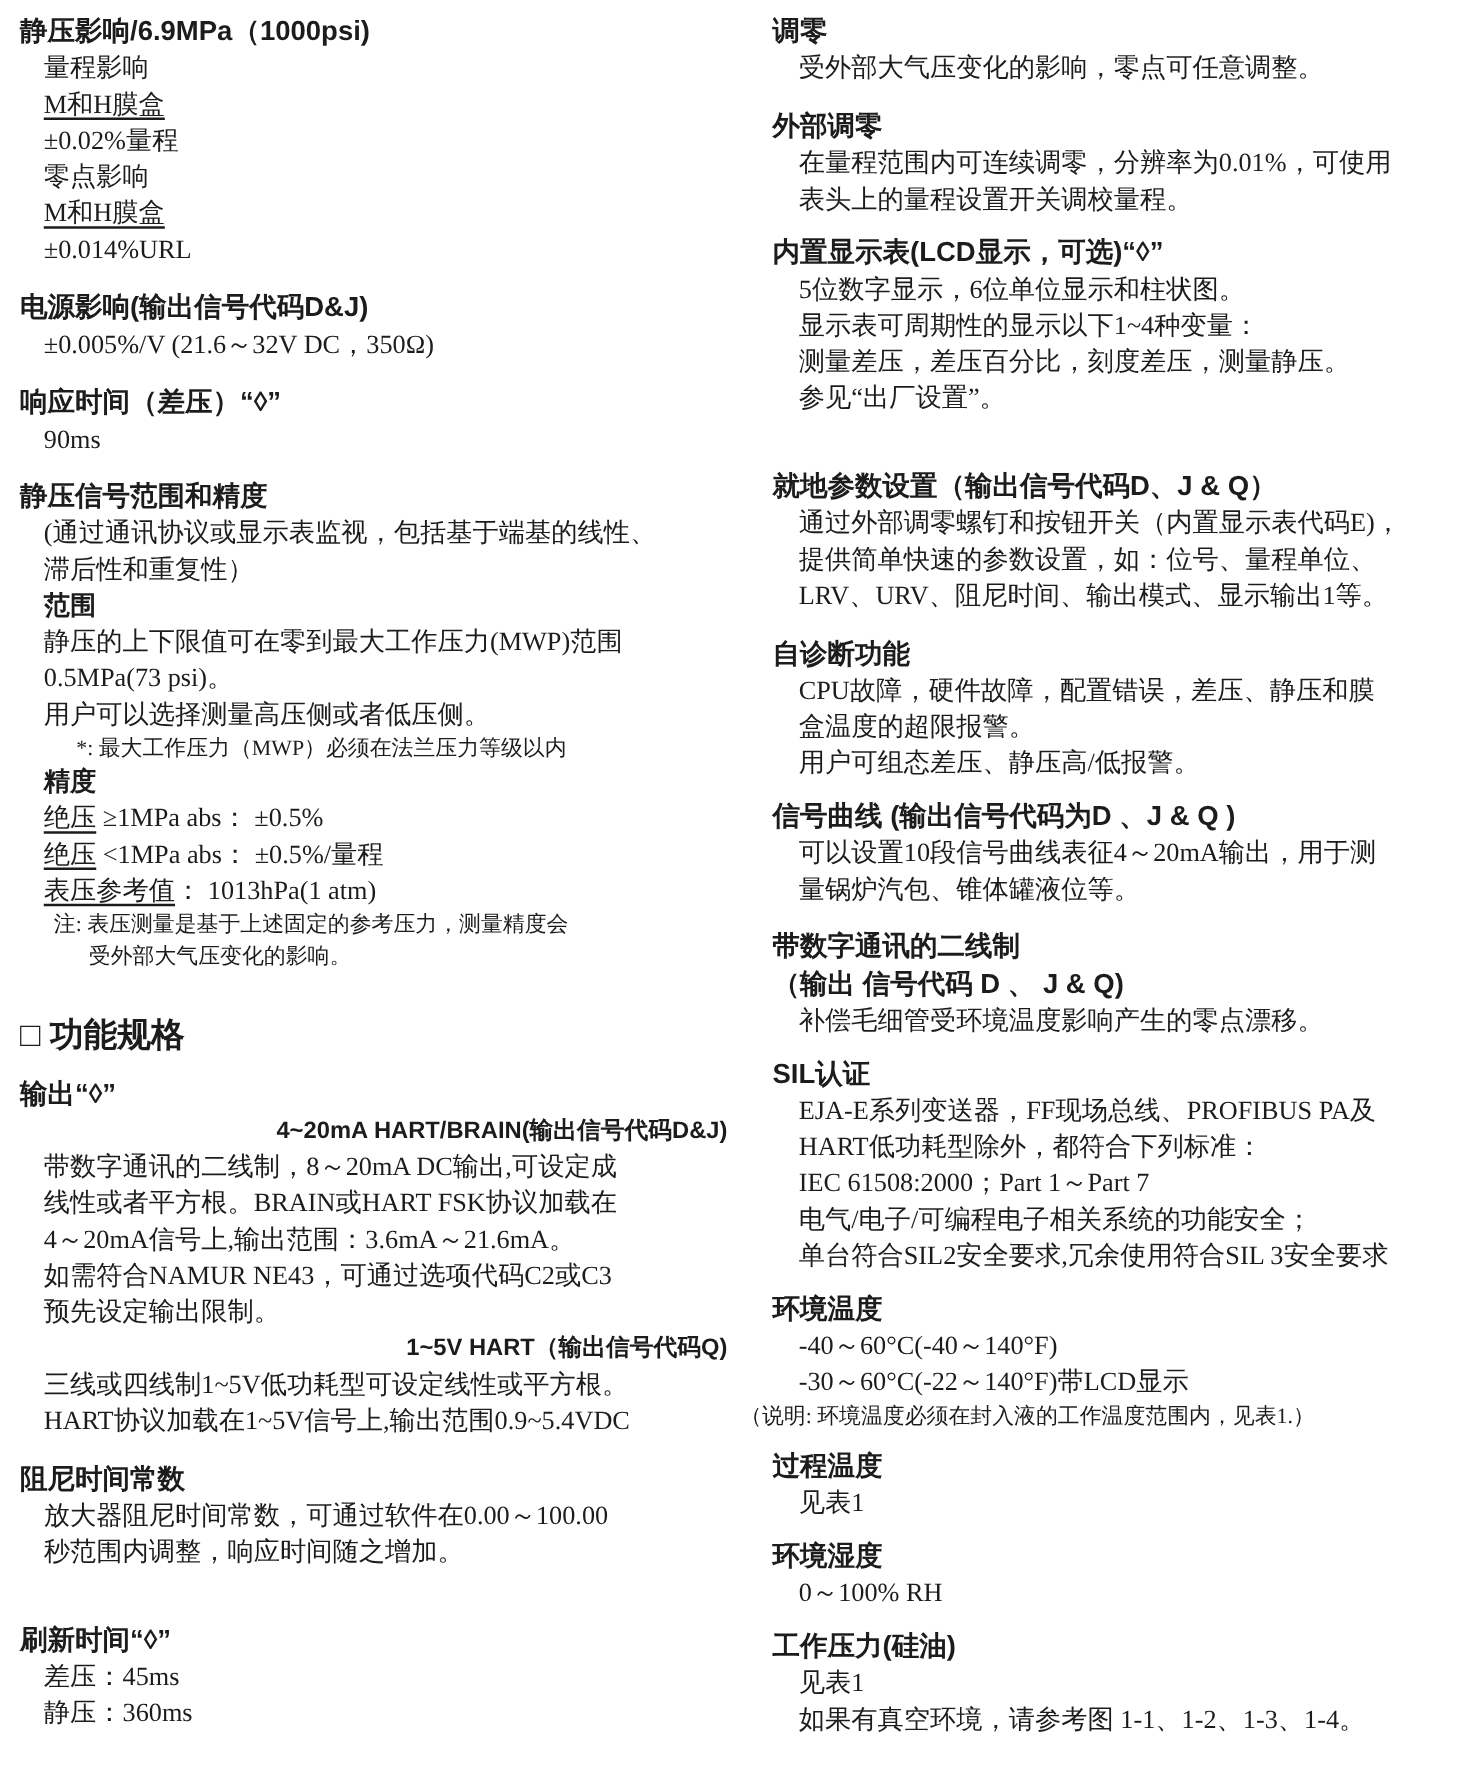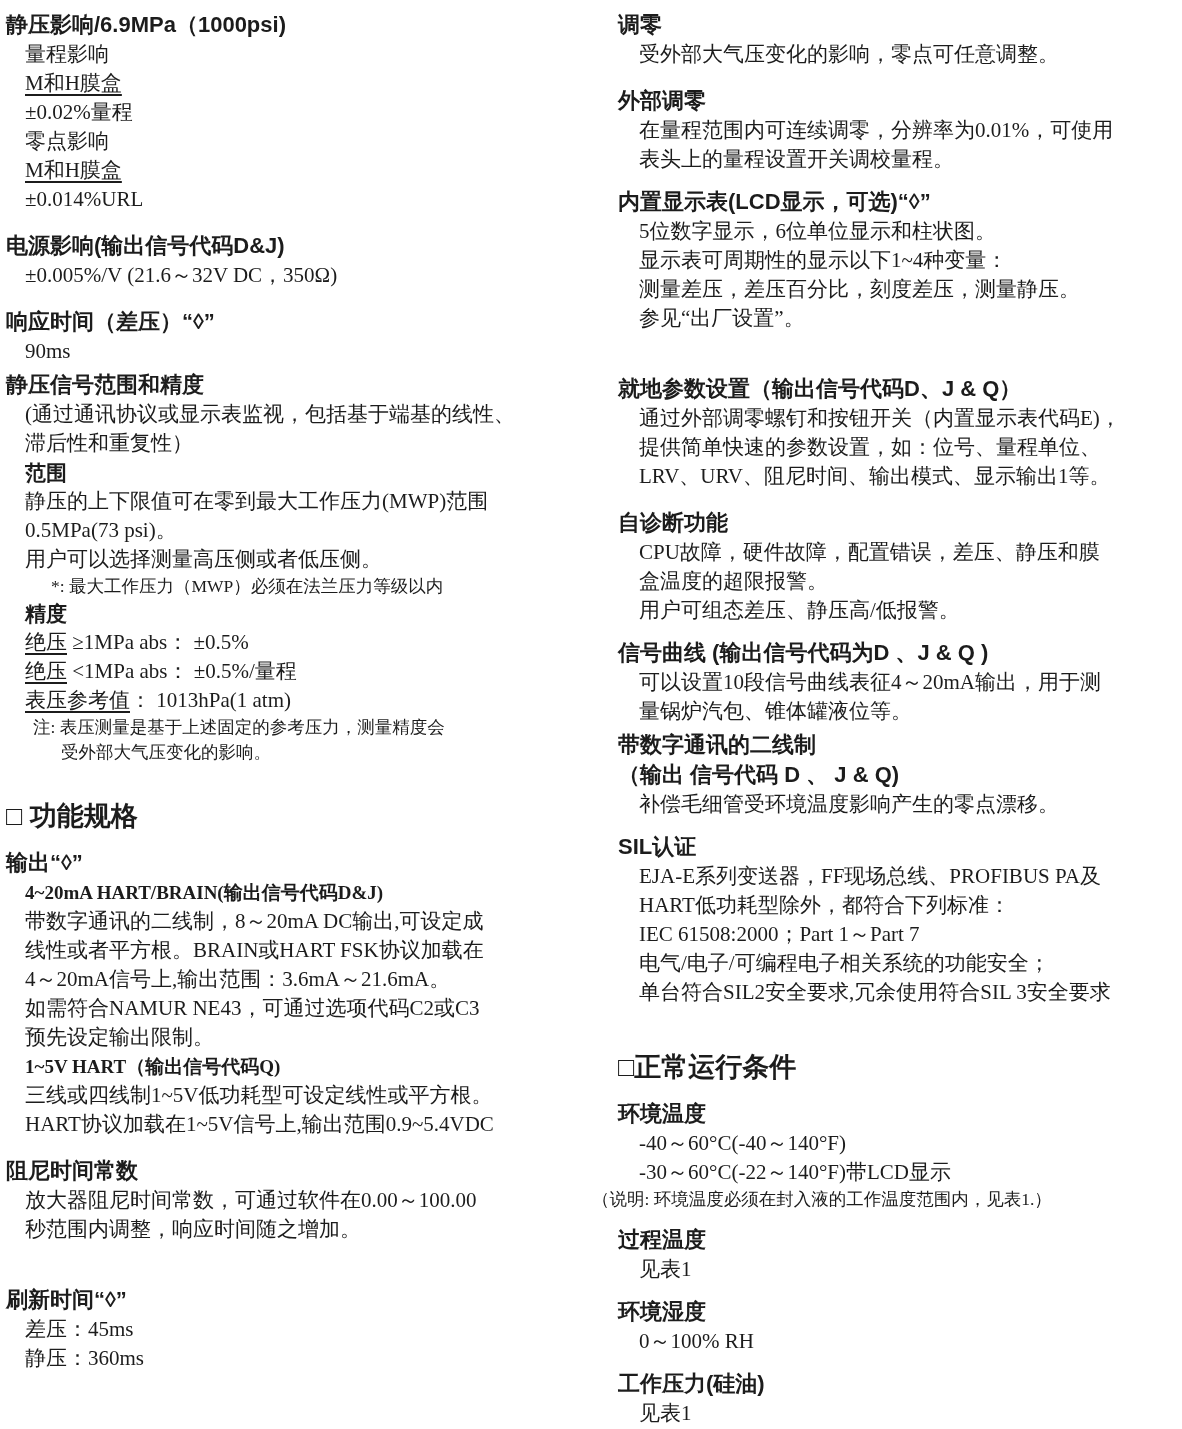--- a/index.html
+++ b/index.html
@@ -7,26 +7,26 @@
     width: 1182px;
     height: 1429px;
     background: #ffffff;
     overflow: hidden;
     position: relative;
     color: #1c1c1c;
     font-family: "Liberation Serif", "DejaVu Serif", serif;
   }
   .page { position: absolute; inset: 0; }
   .col { position: absolute; top: 10px; }
-  .col-left  { left: 6px;  width: 566px; }
+  .col-left  { left: 16px;  width: 566px; }
   .col-right { left: 592px; width: 590px; }
 
   .sec { margin: 0; }
   .gap-first  { margin-top: 0; }
-  .gap-tight  { margin-top: 4px; }
+  .gap-tight  { margin-top: 16px; }
   .gap-snug   { margin-top: 13px; }
   .gap-normal { margin-top: 17px; }
   .gap-wide   { margin-top: 41px; }
   .gap-big    { margin-top: 32px; }
 
   .heading {
     font-family: "Liberation Sans", "DejaVu Sans", sans-serif;
     font-weight: bold;
     font-size: 22px;
     line-height: 30px;
@@ -51,23 +51,24 @@
   .line.body      { padding-left: 19px; }
   .line.underline { padding-left: 19px; text-decoration: underline; text-underline-offset: 4px; }
   .line.subhead   {
     padding-left: 19px;
     font-family: "Liberation Sans", "DejaVu Sans", sans-serif;
     font-weight: bold;
     font-size: 21px;
   }
   .line.mono {
     padding-left: 19px;
-    font-family: Liberation Serif, serif;
+    font-family: Liberation Sans, sans-serif;
     font-weight: bold;
     font-size: 19px;
+    text-align: right;
   }
   .line.starnote { padding-left: 45px; font-size: 17.5px; line-height: 25px; }
   .line.note     { padding-left: 27px; font-size: 17.5px; line-height: 25px; }
   .line.note2    { padding-left: 55px; font-size: 17.5px; line-height: 25px; }
 
   .col-right .line.body    { padding-left: 47px; }
   .col-right .line.note    { padding-left: 0; }
 
   span.u { text-decoration: underline; text-underline-offset: 4px; }
 </style>
@@ -175,23 +176,20 @@
         <div class="line body">补偿毛细管受环境温度影响产生的零点漂移。</div>
       </section>
       <section class="sec gap-snug">
         <div class="heading">SIL认证</div>
         <div class="line body">EJA-E系列变送器，FF现场总线、PROFIBUS PA及</div>
         <div class="line body">HART低功耗型除外，都符合下列标准：</div>
         <div class="line body">IEC 61508:2000；Part 1～Part 7</div>
         <div class="line body">电气/电子/可编程电子相关系统的功能安全；</div>
         <div class="line body">单台符合SIL2安全要求,冗余使用符合SIL 3安全要求</div>
       </section>
-      <section class="sec gap-wide">
-        <div class="big-heading">□正常运行条件</div>
-      </section>
       <section class="sec gap-snug">
         <div class="heading">环境温度</div>
         <div class="line body">-40～60°C(-40～140°F)</div>
         <div class="line body">-30～60°C(-22～140°F)带LCD显示</div>
         <div class="line note">（说明: 环境温度必须在封入液的工作温度范围内，见表1.）</div>
       </section>
       <section class="sec gap-snug">
         <div class="heading">过程温度</div>
         <div class="line body">见表1</div>
       </section>

